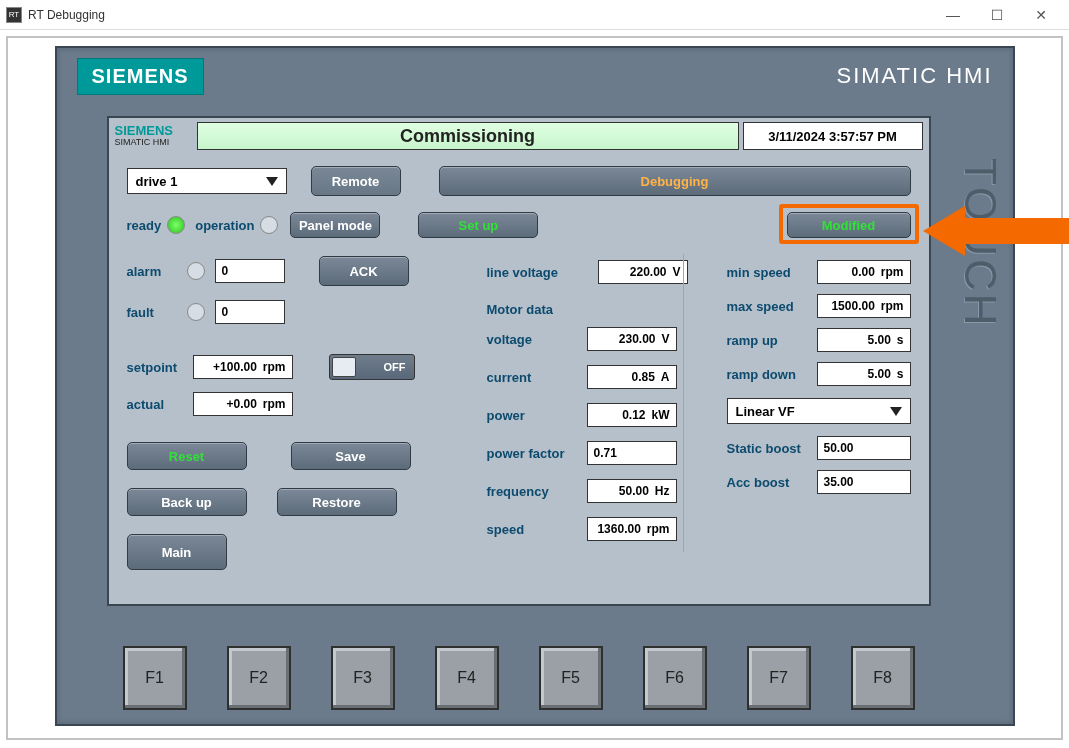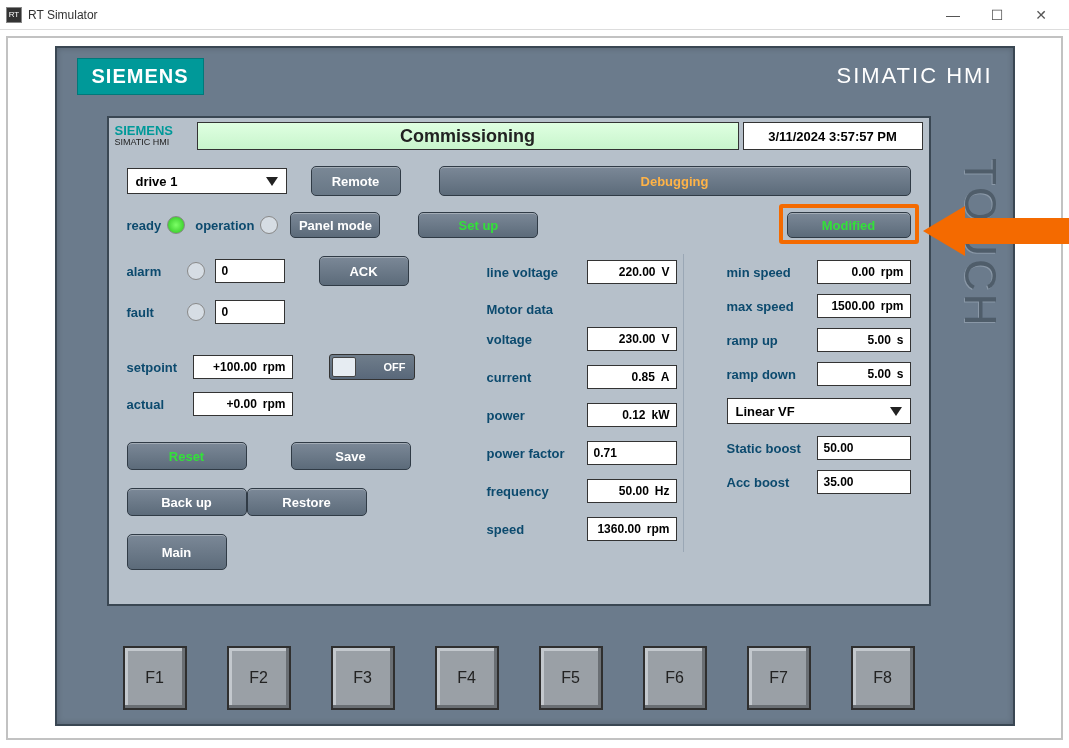--- a/index.html
+++ b/index.html
@@ -230,21 +230,21 @@
     border-radius:3px;
     width:140px;height:40px;
     pointer-events:none;
   }
 </style>
 </head>
 <body>
 
 <div class="titlebar">
   <div class="app-icon">RT</div>
-  <div class="title">RT Simulator</div>
+  <div class="title">RT Debugging</div>
   <div class="spacer"></div>
   <div class="winbtn">—</div>
   <div class="winbtn">☐</div>
   <div class="winbtn close">✕</div>
 </div>
 
 <div class="sim-wrap">
   <div class="bezel">
     <div class="bezel-top">
       <div class="siemens-logo">SIEMENS</div>
@@ -344,37 +344,37 @@
                 </div>
             </div>
             <div style="display:flex;gap:44px;margin-top:26px;">
               <div class="btn green-txt" style="width:120px;">
                   <span>Reset</span>
                 </div>
               <div class="btn" style="width:120px;">
                   <span>Save</span>
                 </div>
             </div>
-            <div style="display:flex;margin-top:18px;">
+            <div style="display:flex;gap:30px;margin-top:18px;">
               <div class="btn" style="width:120px;">
                   <span>Back up</span>
                 </div>
               <div class="btn" style="width:120px;">
                   <span>Restore</span>
                 </div>
             </div>
             <div style="margin-top:18px;">
               <div class="btn" style="width:100px;height:36px;">
                   <span>Main</span>
                 </div>
             </div>
           </div>
 
           <div style="width:260px;margin-left:72px;">
-            <div style="display:flex;align-items:center;margin-top:4px;">
+            <div style="display:flex;align-items:center;margin-top:4px;gap:11px;">
               <span class="lbl" style="width:100px;">line voltage</span>
               <div class="field" style="width:90px;">
                   <span>220.00</span>
                   <span class="unit">V</span>
                 </div>
             </div>
             <div class="lbl" style="margin-top:18px;">Motor data</div>
             <div style="display:flex;align-items:center;margin-top:10px;">
               <span class="lbl" style="width:100px;">voltage</span>
               <div class="field" style="width:90px;">

